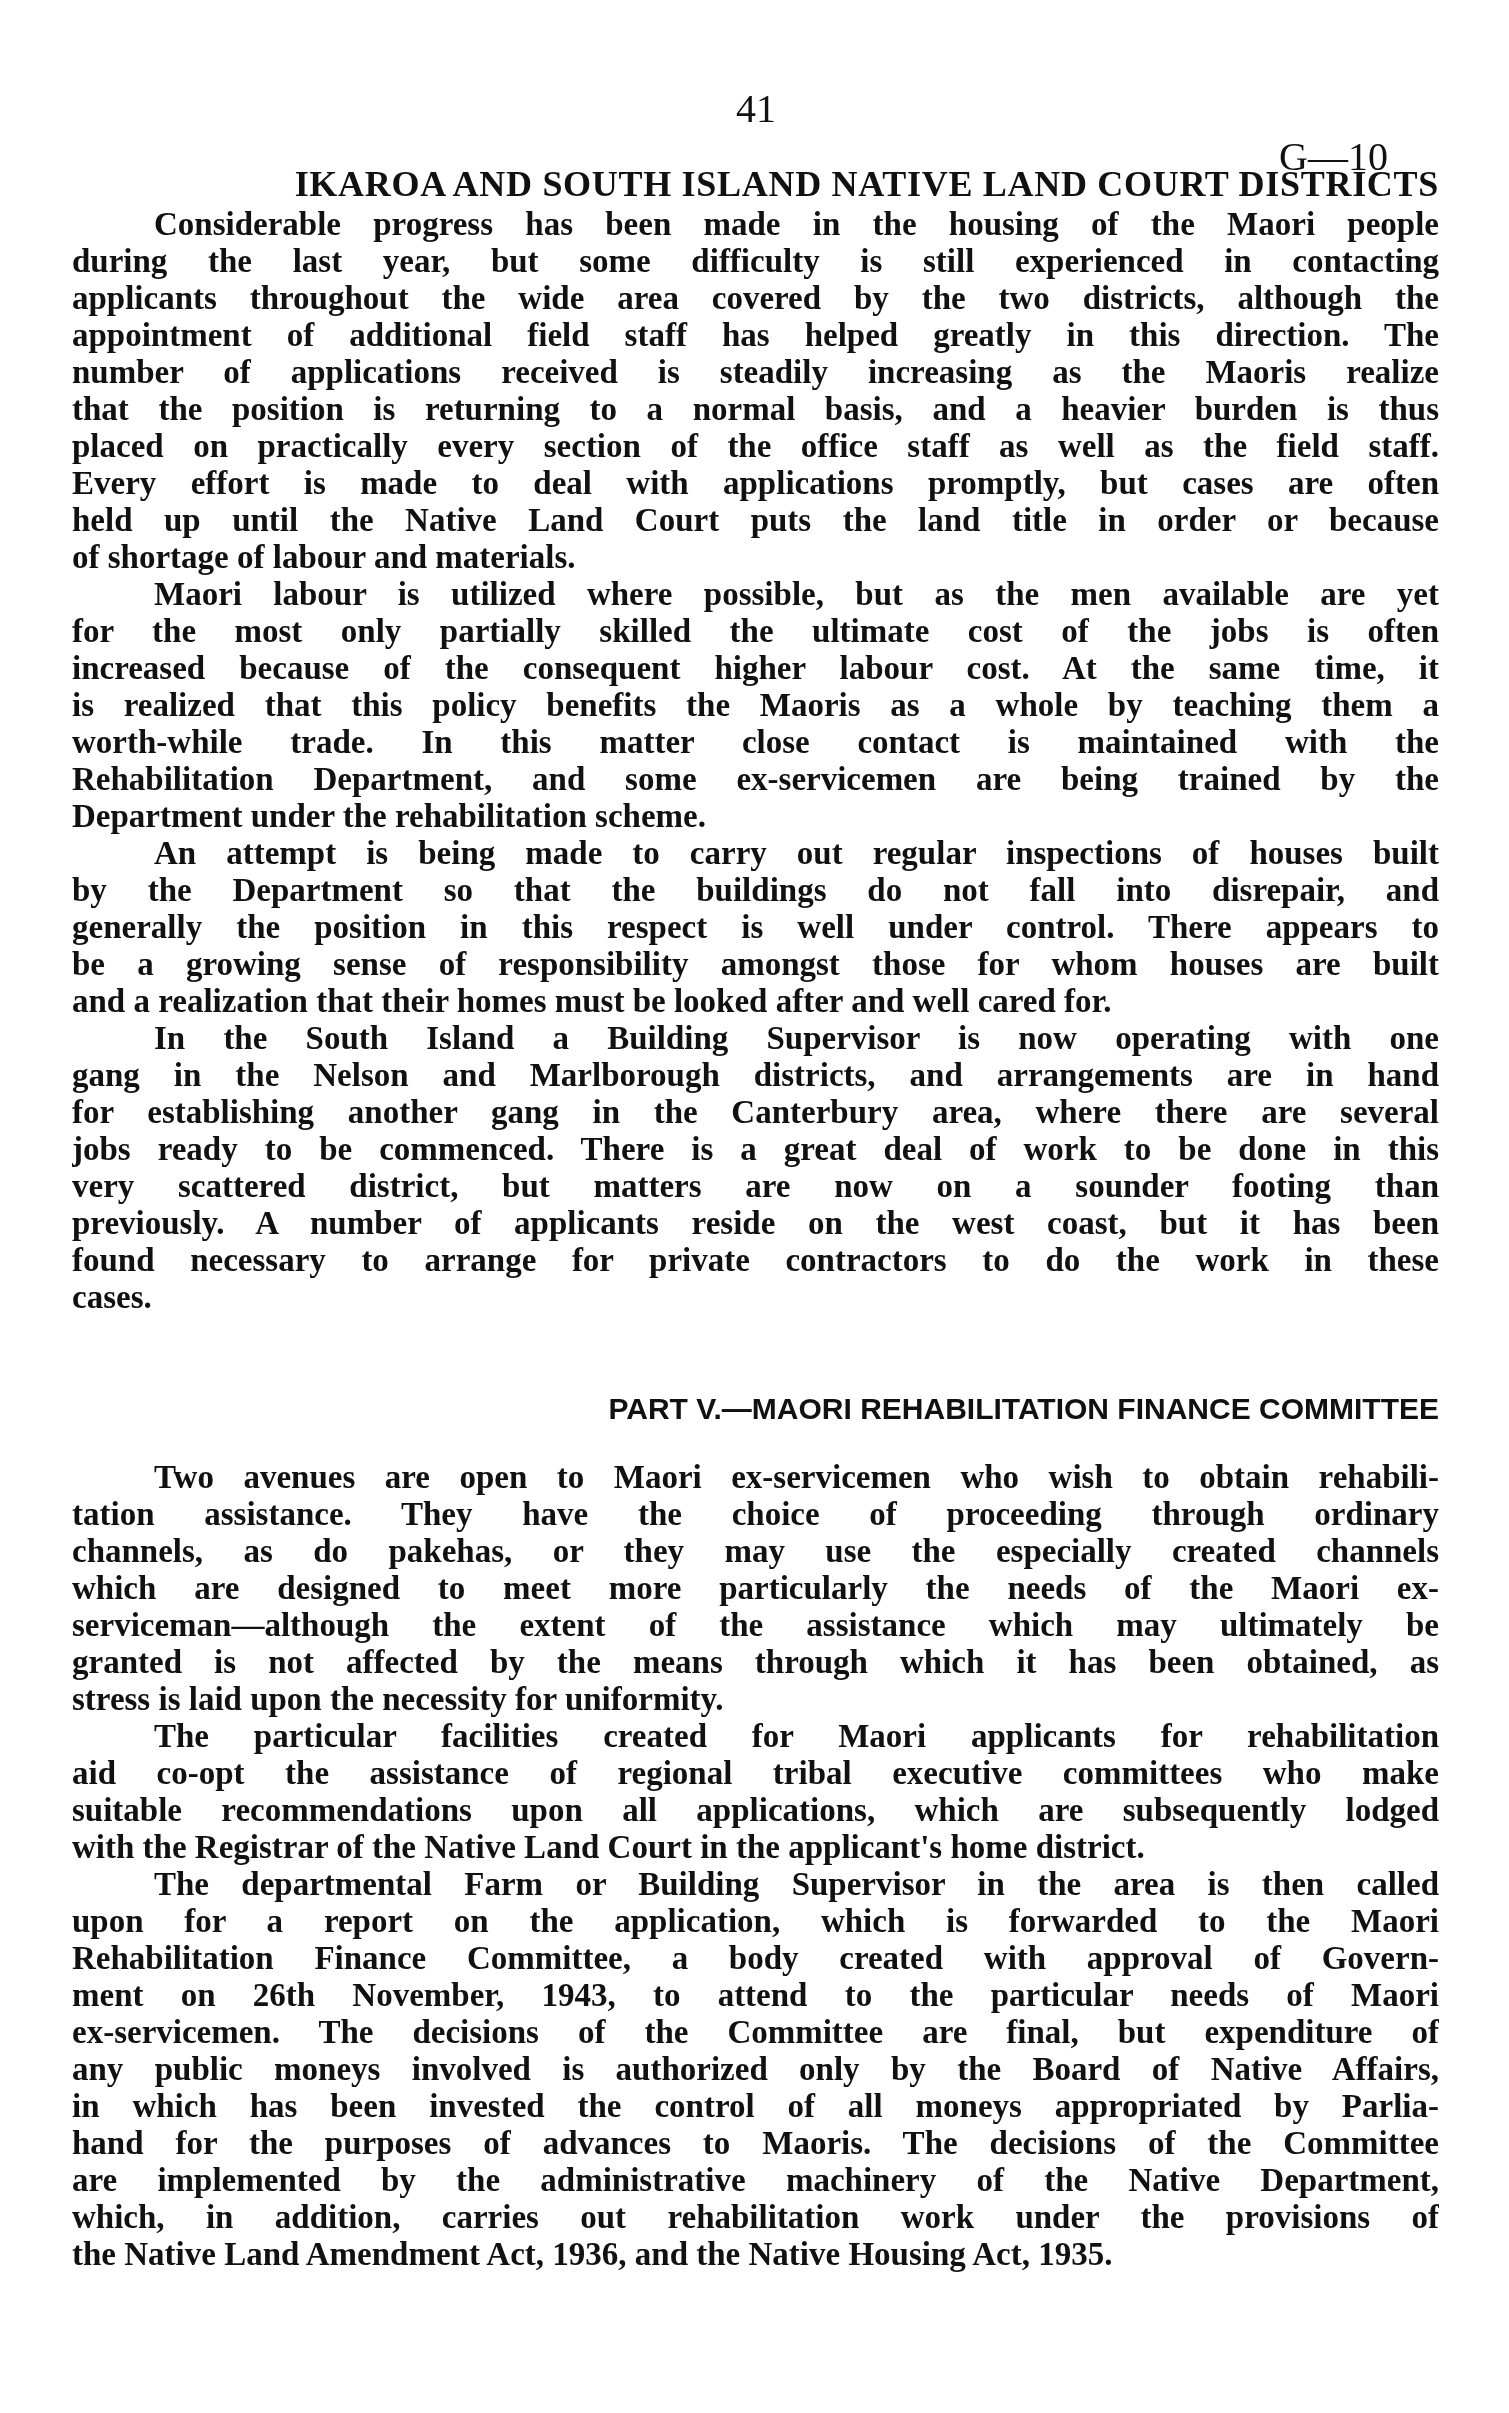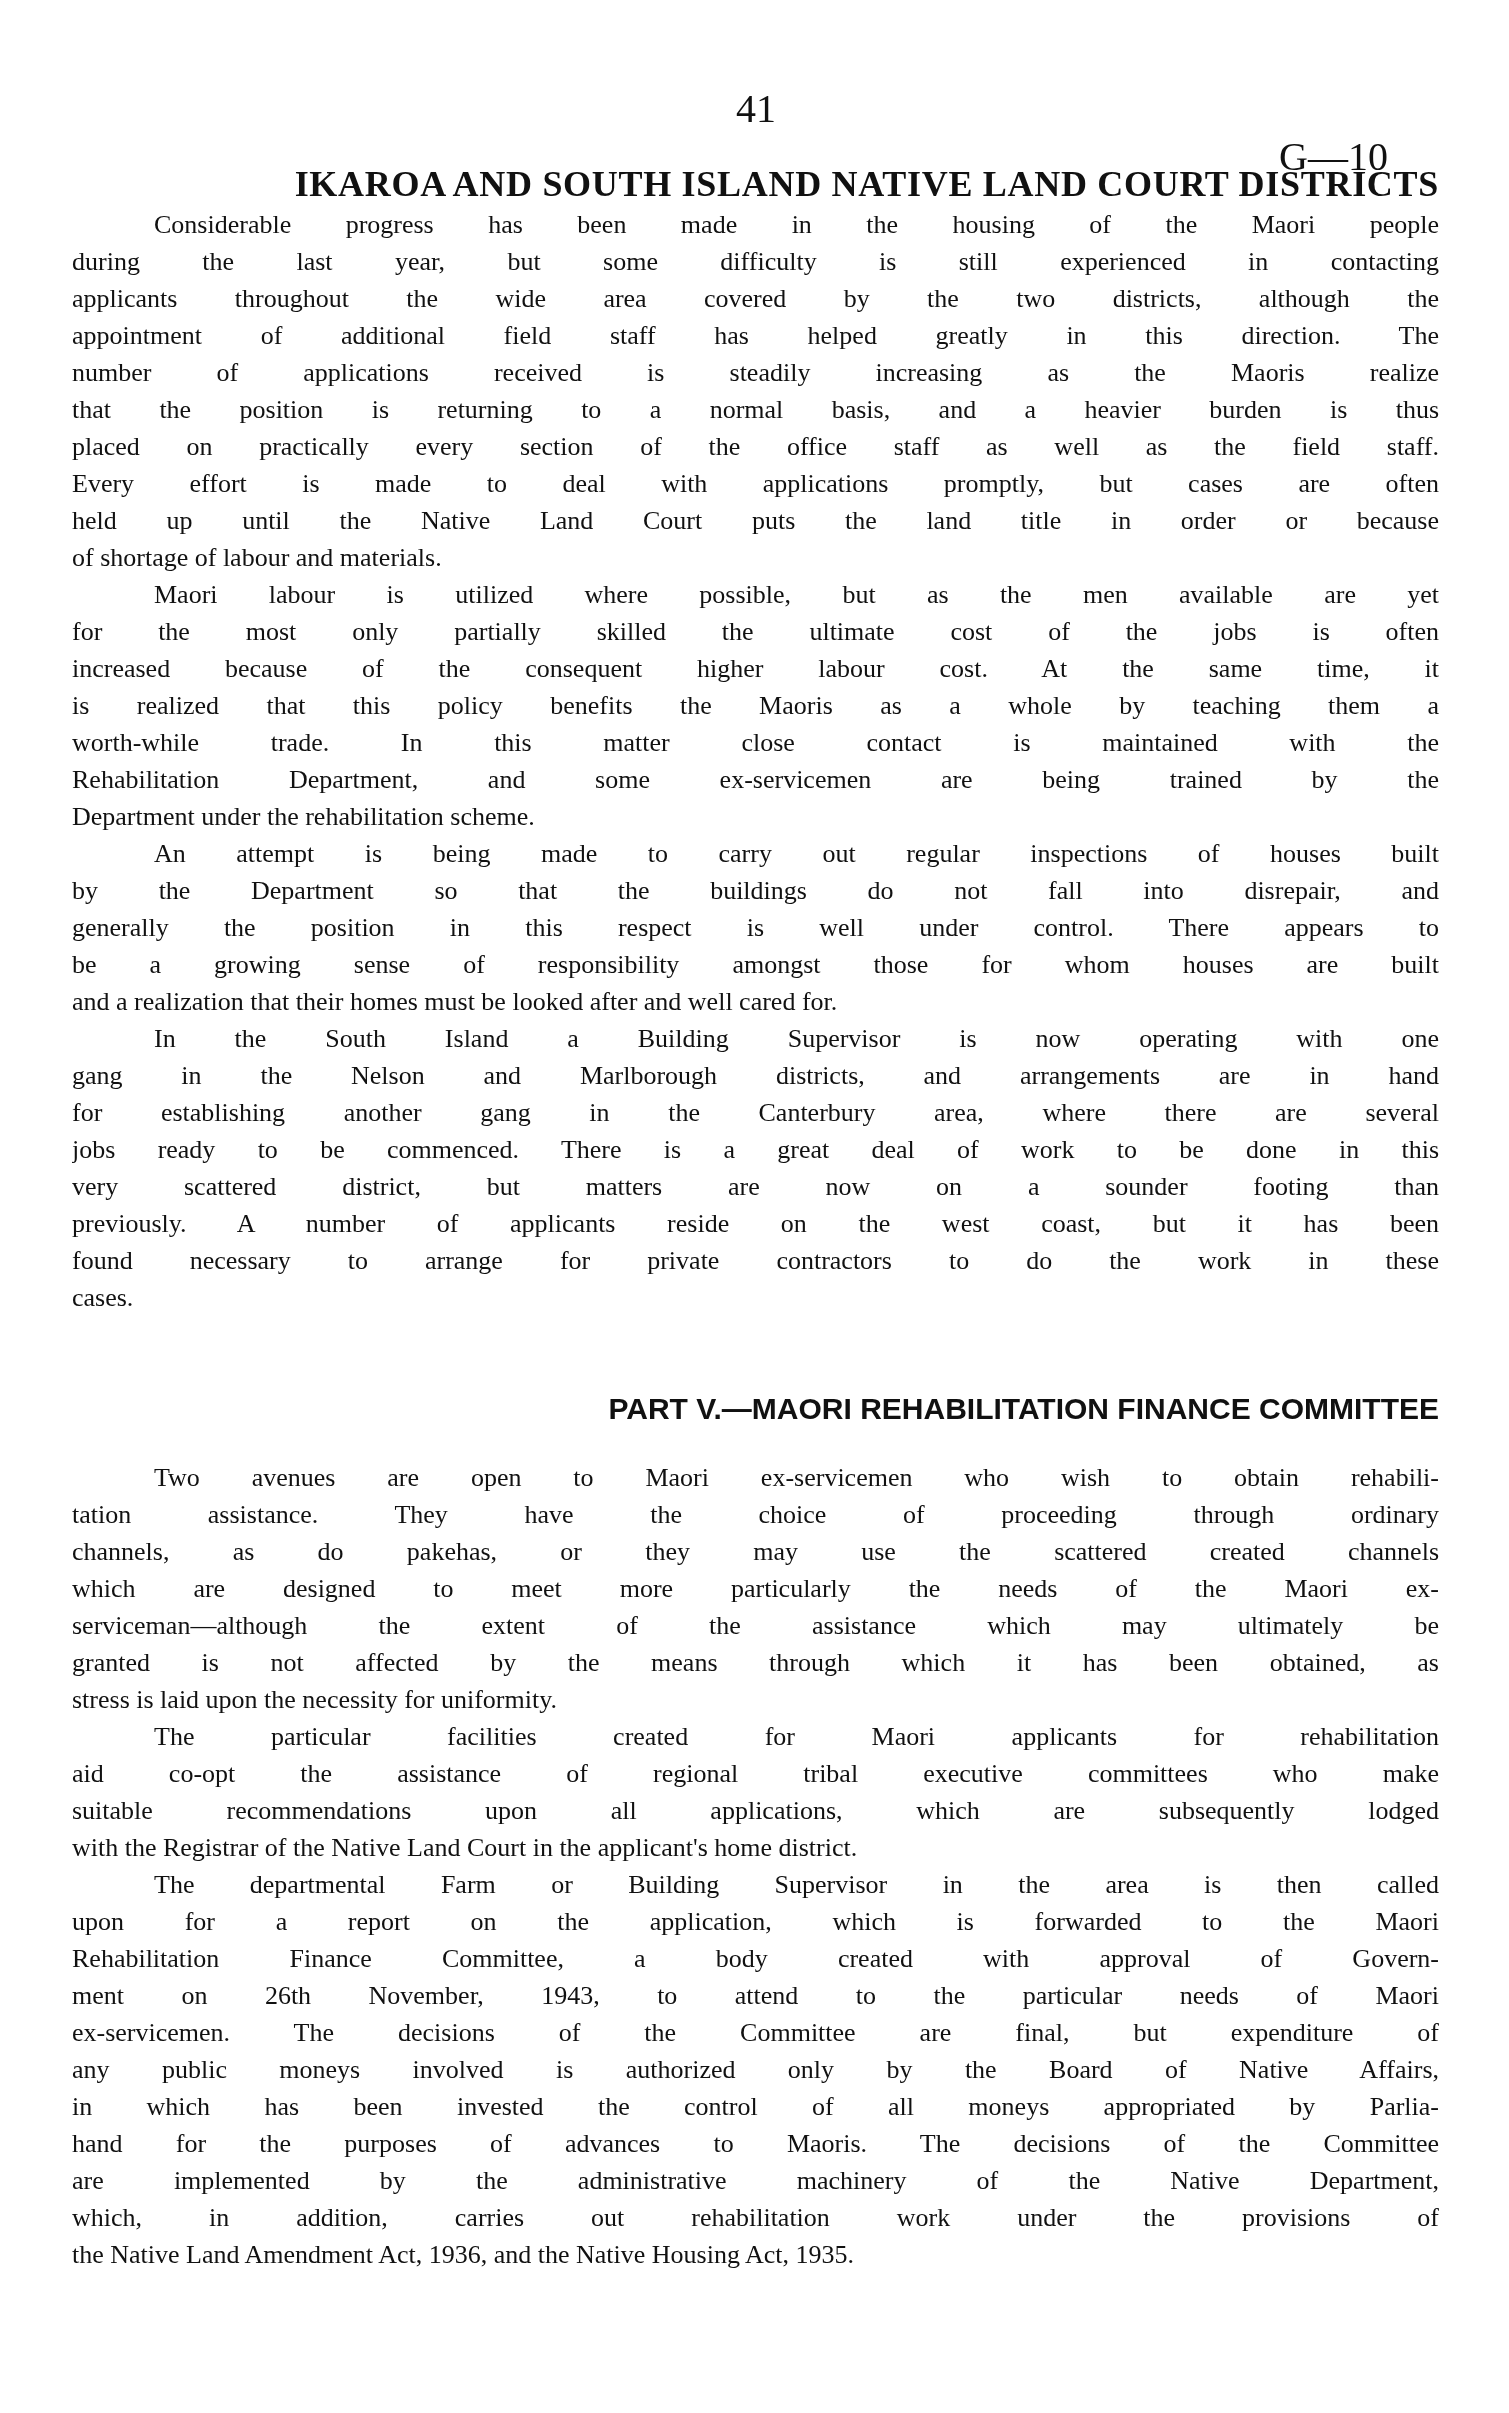--- a/index.html
+++ b/index.html
@@ -57,25 +57,26 @@
       white-space: nowrap;
       margin: 72px 0 30px 0;
       height: 41px;
     }
     .paragraph { margin: 0; }
     .line {
       display: block;
       height: 37px;
       line-height: 37px;
       font-family: "Liberation Serif", "DejaVu Serif", serif;
-      font-size: 26px;
+      font-size: 33px;
       white-space: nowrap;
       text-align: justify;
       text-align-last: justify;
       overflow: hidden;
+      font-weight: bold;
     }
     .line.first { padding-left: 82px; }
     .line.last { text-align-last: left; }
   </style>
 </head>
 <body>
 
 <div class="page-header">
   <span class="page-number">41</span>
   <span class="page-ref">G—10</span>
@@ -124,21 +125,21 @@
           <span class="line last">cases.</span>
         </div>
       </div>
   </div>
   <div class="section">
     <h2 class="part-heading">PART V.—MAORI REHABILITATION FINANCE COMMITTEE</h2>
     <div>
         <div class="paragraph">
           <span class="line first">Two avenues are open to Maori ex-servicemen who wish to obtain rehabili-</span>
           <span class="line">tation assistance. They have the choice of proceeding through ordinary</span>
-          <span class="line">channels, as do pakehas, or they may use the scattered created channels</span>
+          <span class="line">channels, as do pakehas, or they may use the especially created channels</span>
           <span class="line">which are designed to meet more particularly the needs of the Maori ex-</span>
           <span class="line">serviceman—although the extent of the assistance which may ultimately be</span>
           <span class="line">granted is not affected by the means through which it has been obtained, as</span>
           <span class="line last">stress is laid upon the necessity for uniformity.</span>
         </div>
         <div class="paragraph">
           <span class="line first">The particular facilities created for Maori applicants for rehabilitation</span>
           <span class="line">aid co-opt the assistance of regional tribal executive committees who make</span>
           <span class="line">suitable recommendations upon all applications, which are subsequently lodged</span>
           <span class="line last">with the Registrar of the Native Land Court in the applicant's home district.</span>

